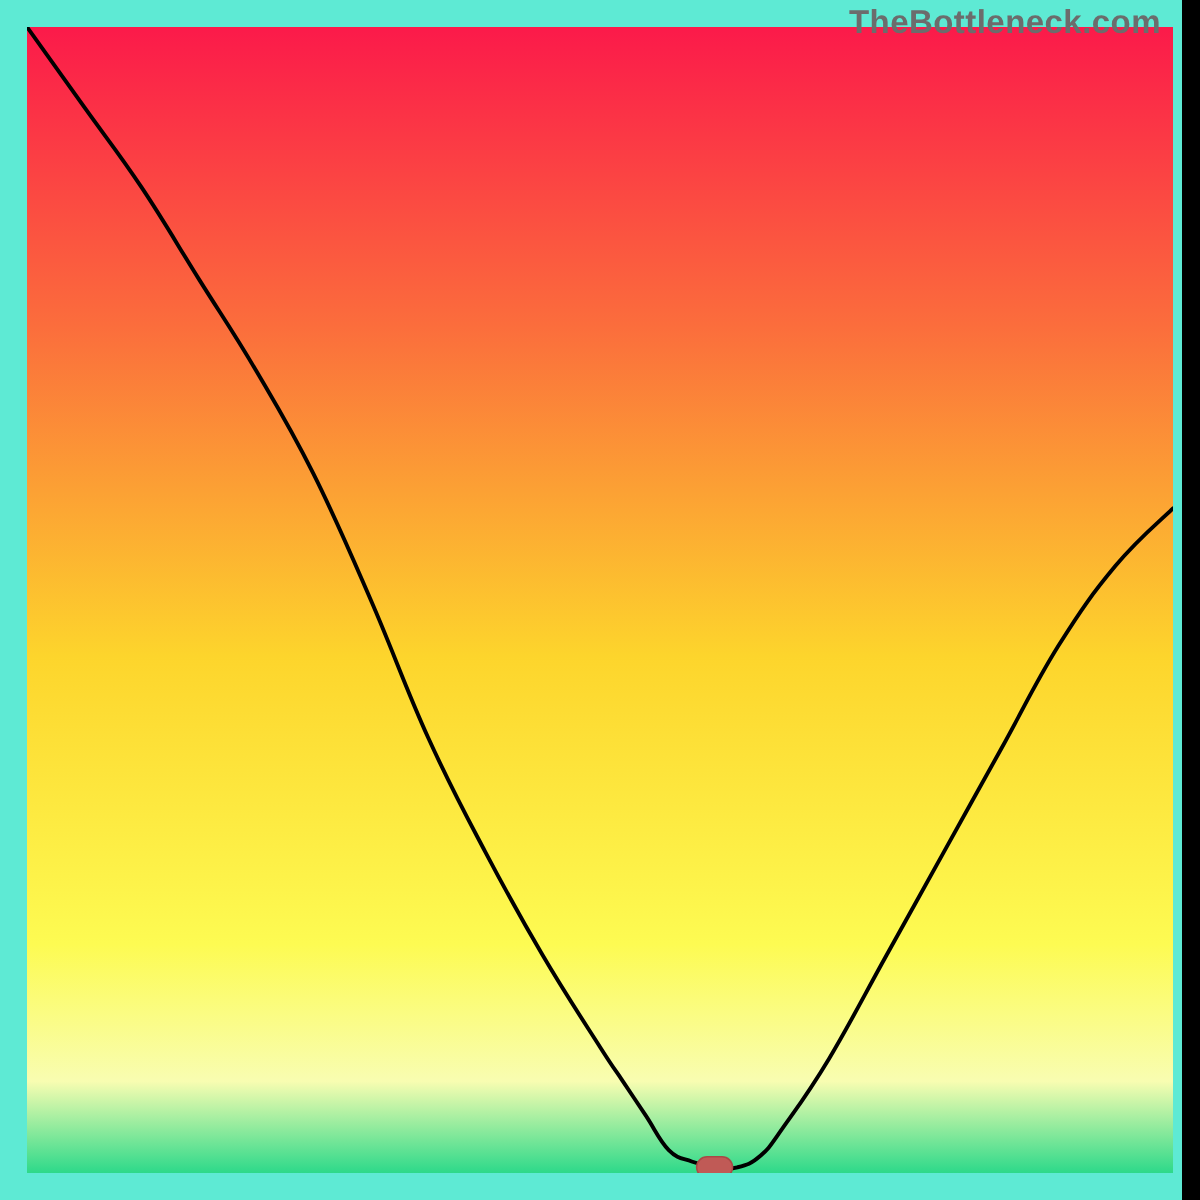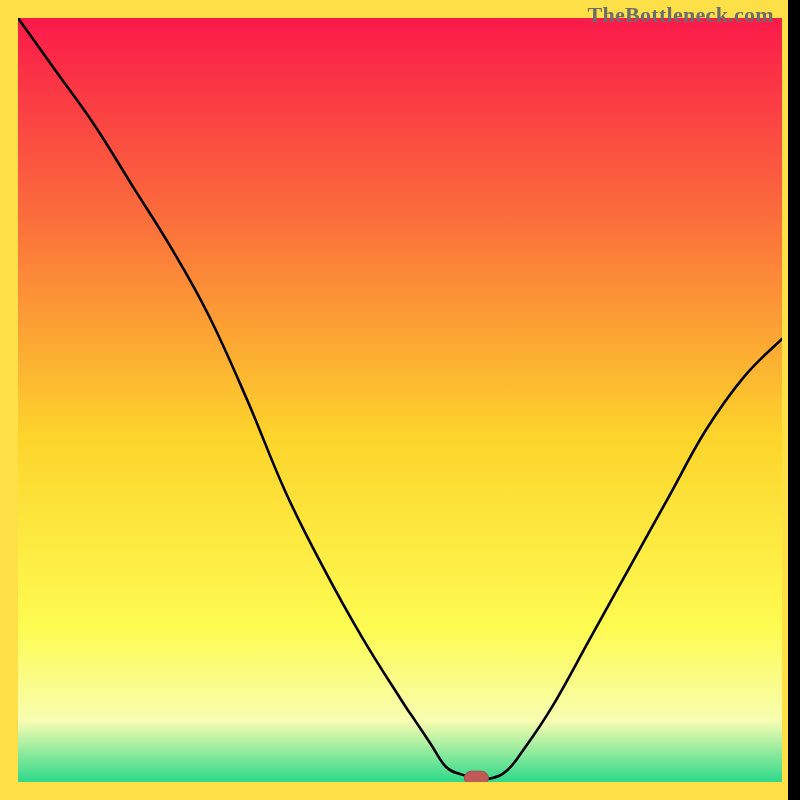--- a/index.html
+++ b/index.html
@@ -8,22 +8,21 @@
     width: 800px;
     height: 800px;
     overflow: hidden;
     background: #000;
     font-family: Arial, Helvetica, sans-serif;
   }
   .frame {
     position: relative;
     width: 788px;
     height: 800px;
-    background: #fde047;
-    font-family: Liberation Serif, serif;
+    background: #5eead4;
   }
   .plot-area {
     position: absolute;
     left: 18px;
     top: 18px;
     width: 764px;
     height: 764px;
     overflow: hidden;
   }
   .plot-area svg {

